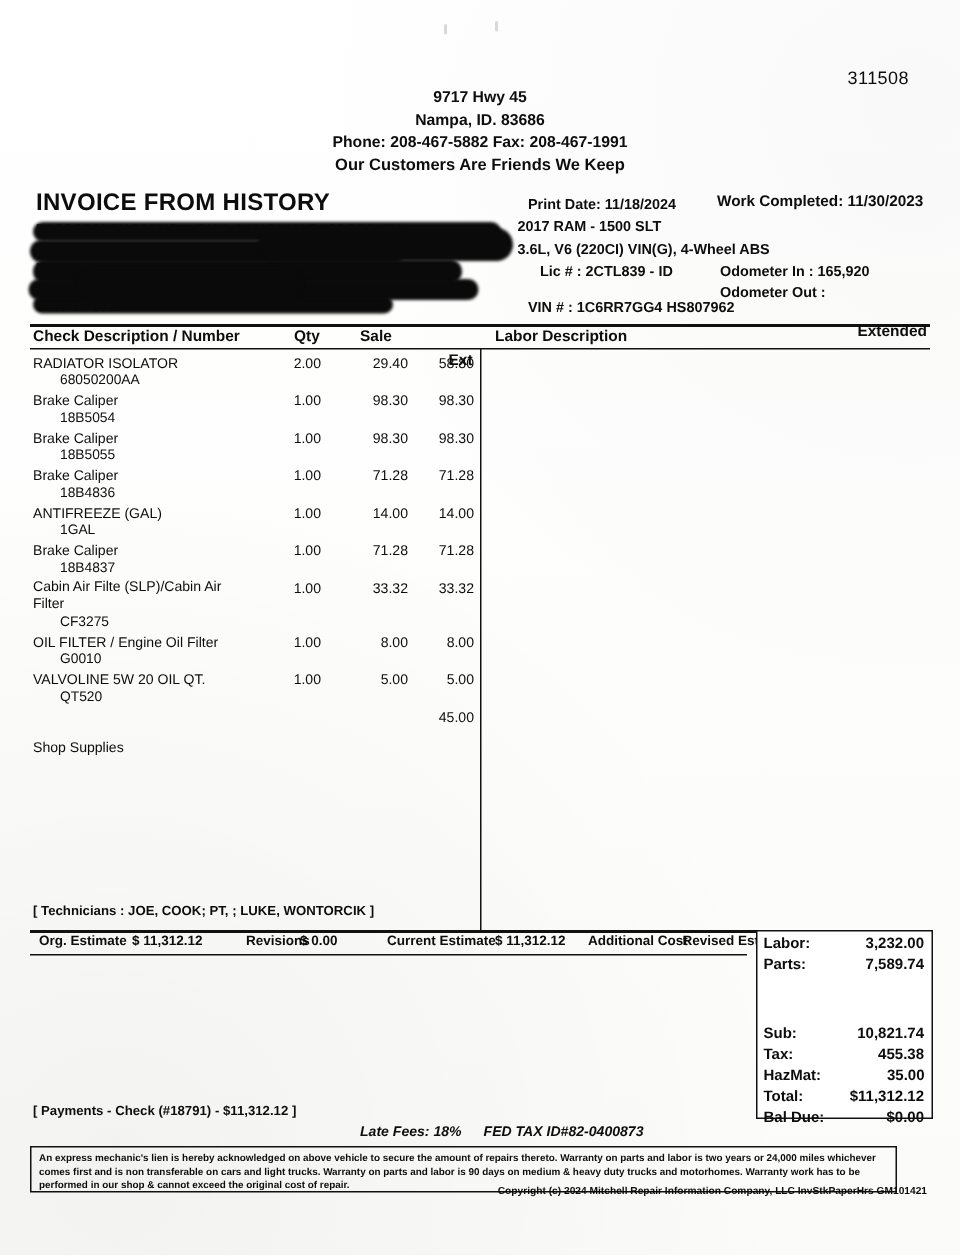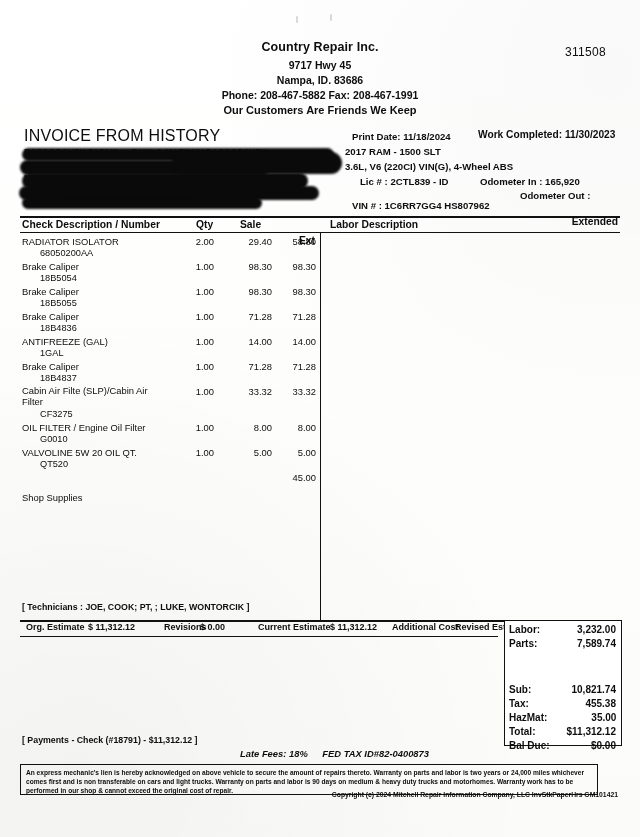--- a/index.html
+++ b/index.html
@@ -52,21 +52,21 @@
   .invoice-no {
     right: 34px; top: 45px;
     font-size: 12px;
     font-weight: normal;
     letter-spacing: 0.3px;
   }
 
   .hist-title {
     left: 24px; top: 127px;
     font-size: 16px;
-    font-weight: normal;
+    font-weight: bold;
     letter-spacing: 0.2px;
   }
 
   
   .redact-wrap {
     left: 22px; top: 146px;
     width: 318px; height: 66px;
   }
   .redact-text {
     position: absolute;
@@ -93,21 +93,21 @@
   .ink-g { left: 30px; top: 33px; width: 150px; height: 20px; border-radius: 11px; }
 
   
   .veh { font-size: 9.6px; font-weight: bold; white-space: nowrap; }
   .print-date  { left: 352px; top: 131px; }
   .work-comp   { left: 478px; top: 129px; font-size: 10.2px; }
   .veh-model   { left: 345px; top: 146px; }
   .veh-engine  { left: 345px; top: 161px; }
   .veh-lic     { left: 360px; top: 176px; }
   .odo-in      { left: 480px; top: 176px; }
-  .odo-out     { left: 480px; top: 190px; margin-left: 40px; }
+  .odo-out     { left: 480px; top: 190px; }
   .veh-vin     { left: 352px; top: 200px; }
   .veh-vin .vin-bold { font-weight: bold; }
 
   
   .rule {
     background: #111;
     left: 20px;
     width: 600px;
     height: 1.6px;
   }
@@ -223,21 +223,20 @@
 </style>
 </head>
 <body>
 
 <div id="page">
   <div id="scan-tint"></div>
 
   <div class="speck" style="left:296px; top:16px;"></div>
   <div class="speck" style="left:330px; top:14px;"></div>
 
-  <div class="abs shop-name">Country Repair Inc.</div>
   <div class="abs shop-line shop-addr1">9717 Hwy 45</div>
   <div class="abs shop-line shop-addr2">Nampa, ID.  83686</div>
   <div class="abs shop-line shop-phone">Phone: 208-467-5882   Fax: 208-467-1991</div>
   <div class="abs shop-line shop-motto">Our Customers Are Friends We Keep</div>
 
   <div class="abs invoice-no">311508</div>
 
   <div class="abs hist-title">INVOICE FROM HISTORY</div>
 
   <div class="abs redact-wrap">

